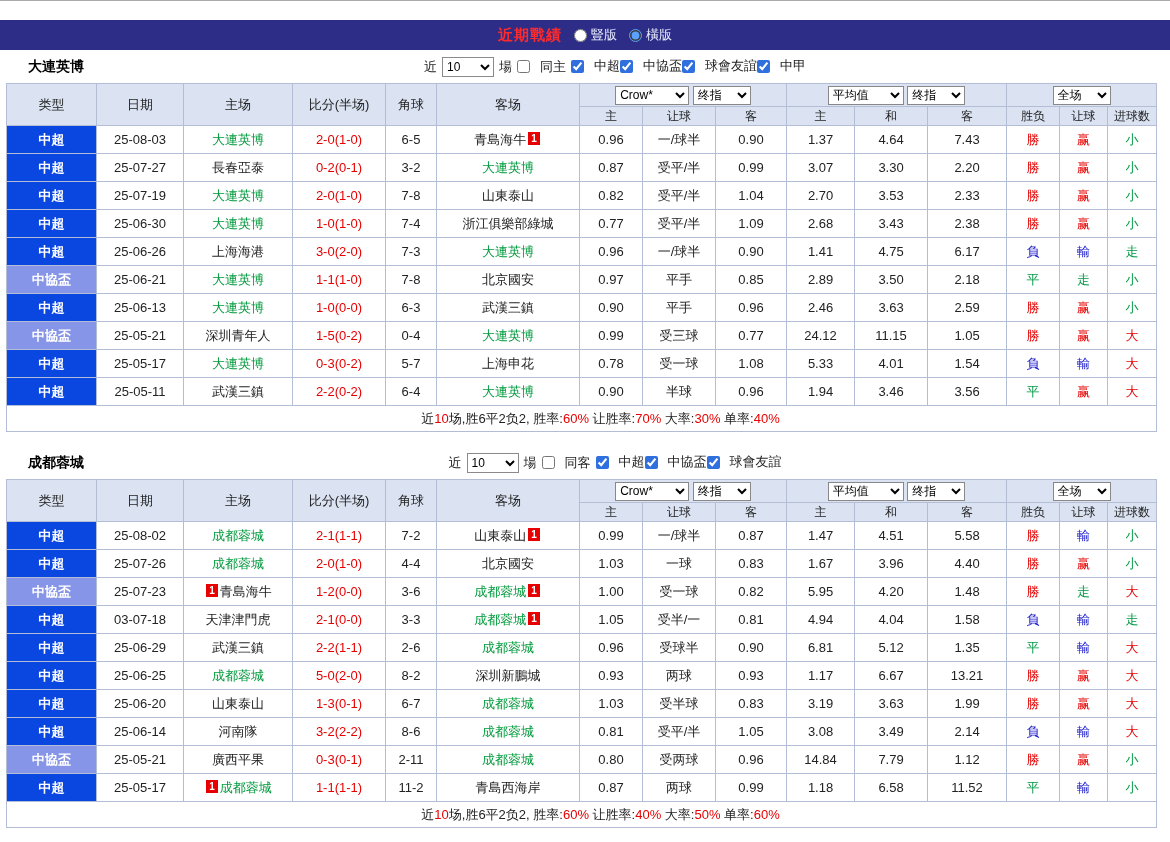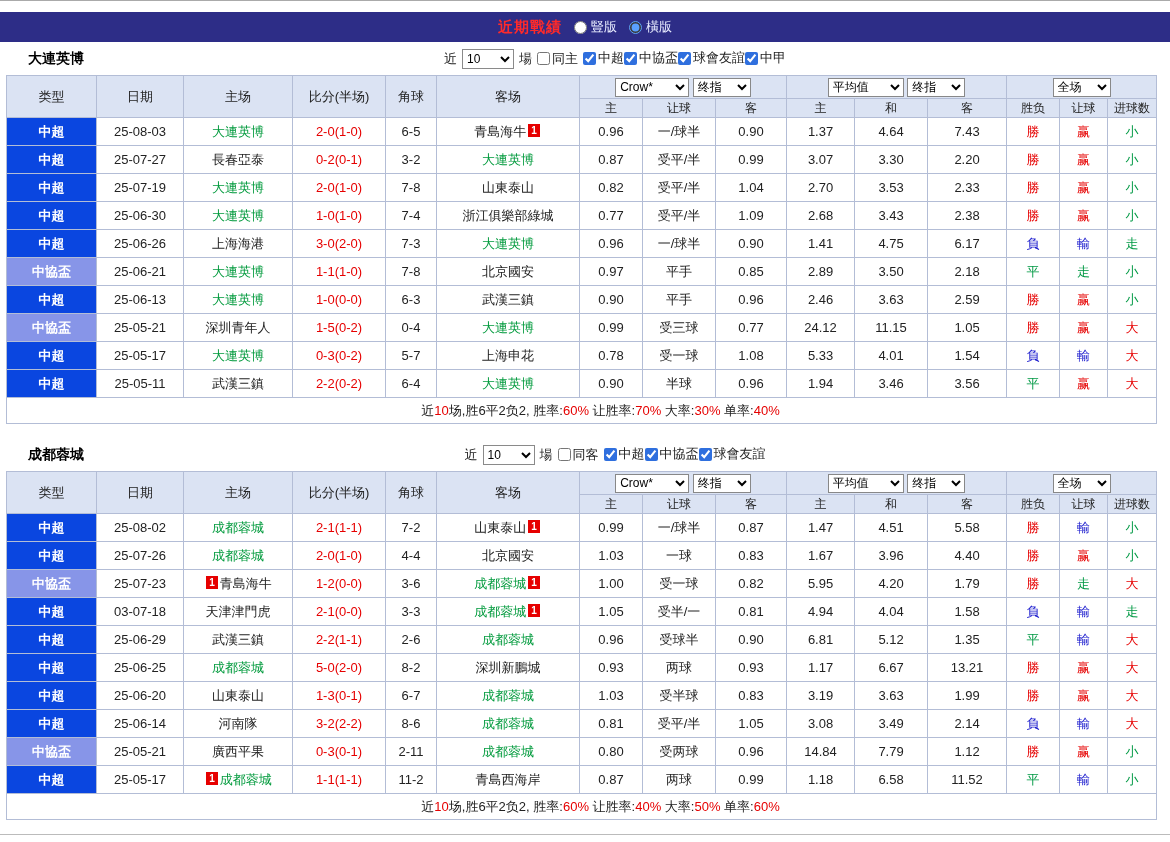--- a/index.html
+++ b/index.html
@@ -1,28 +1,28 @@
 <!DOCTYPE html>
 <html><head>
 <meta charset="utf-8">
 <style>
   * { box-sizing: border-box; margin:0; padding:0; }
   html,body { width:1170px; height:842px; overflow:hidden; background:#fff;
     font-family:"Liberation Sans","DejaVu Sans",sans-serif; }
   .top-strip { height:12px; border-top:1px solid #aaa; }
-  .titlebar { height:30px; background:#2d2d87; display:flex; align-items:center; justify-content:center; gap:12px; }
+  .titlebar { height:30px; background:#2d2d87; display:flex; align-items:center; justify-content:center; gap:12px;margin-top:8px; }
   .page-title { color:#ff2a2a; font-size:15px; font-weight:bold; letter-spacing:1px; }
   .titlebar label { display:flex; align-items:center; gap:4px; color:#e8ecff; font-size:13px; cursor:pointer; }
   .titlebar input[type=radio] { accent-color:#5aa0ff; width:13px; height:13px; }
 
   .section-head { position:relative; height:33px; display:flex; align-items:center; justify-content:center; }
   .team-name { position:absolute; left:28px; font-size:14px; font-weight:bold; color:#000; }
   .filterbar { display:flex; align-items:center; gap:5px; font-size:13px; color:#222; margin-left:60px; }
   .filterbar select { font-size:12px; height:20px; width:52px; border:1px solid #8a8a8a; background:#fff; }
-  .chk { display:inline-flex; align-items:center; gap:2px; cursor:pointer; }
+  .chk { display:inline-flex; align-items:center; gap:10px; cursor:pointer; }
   .chk input { accent-color:#2f6fde; width:13px; height:13px; }
 
   table { border-collapse:collapse; table-layout:fixed; width:1150px; margin:0 6px;border-radius:8px; }
   th,td { border:1px solid #b3bdd6; text-align:center; white-space:nowrap; overflow:hidden; }
   thead th { background:#dbe3f3; color:#222; font-weight:normal; font-size:13px; }
   thead tr.dd-row th { height:23px; }
   thead tr.sub-row th { height:19px; font-size:12px; }
   thead select { font-size:12px; height:19px; border:1px solid #888; background:#fff; }
   .sel-m { width:74px; } .sel-s { width:58px; } .sel-l { width:76px; }
   tbody td { height:28px; font-size:13px; color:#222; background:#fff; }
@@ -426,21 +426,21 @@
           <td>25-07-23</td>
           <td><span class="badge1">1</span><span>青島海牛</span></td>
           <td class="score">1-2(0-0)</td>
           <td>3-6</td>
           <td><span class="self-team">成都蓉城</span><span class="badge1">1</span></td>
           <td>1.00</td>
           <td>受一球</td>
           <td>0.82</td>
           <td>5.95</td>
           <td>4.20</td>
-          <td>1.79</td>
+          <td>1.48</td>
           <td class="red">勝</td>
           <td class="green">走</td>
           <td class="red">大</td>
         </tr>
         <tr>
           <td class="type super">中超</td>
           <td>03-07-18</td>
           <td><span>天津津門虎</span></td>
           <td class="score">2-1(0-0)</td>
           <td>3-3</td>

